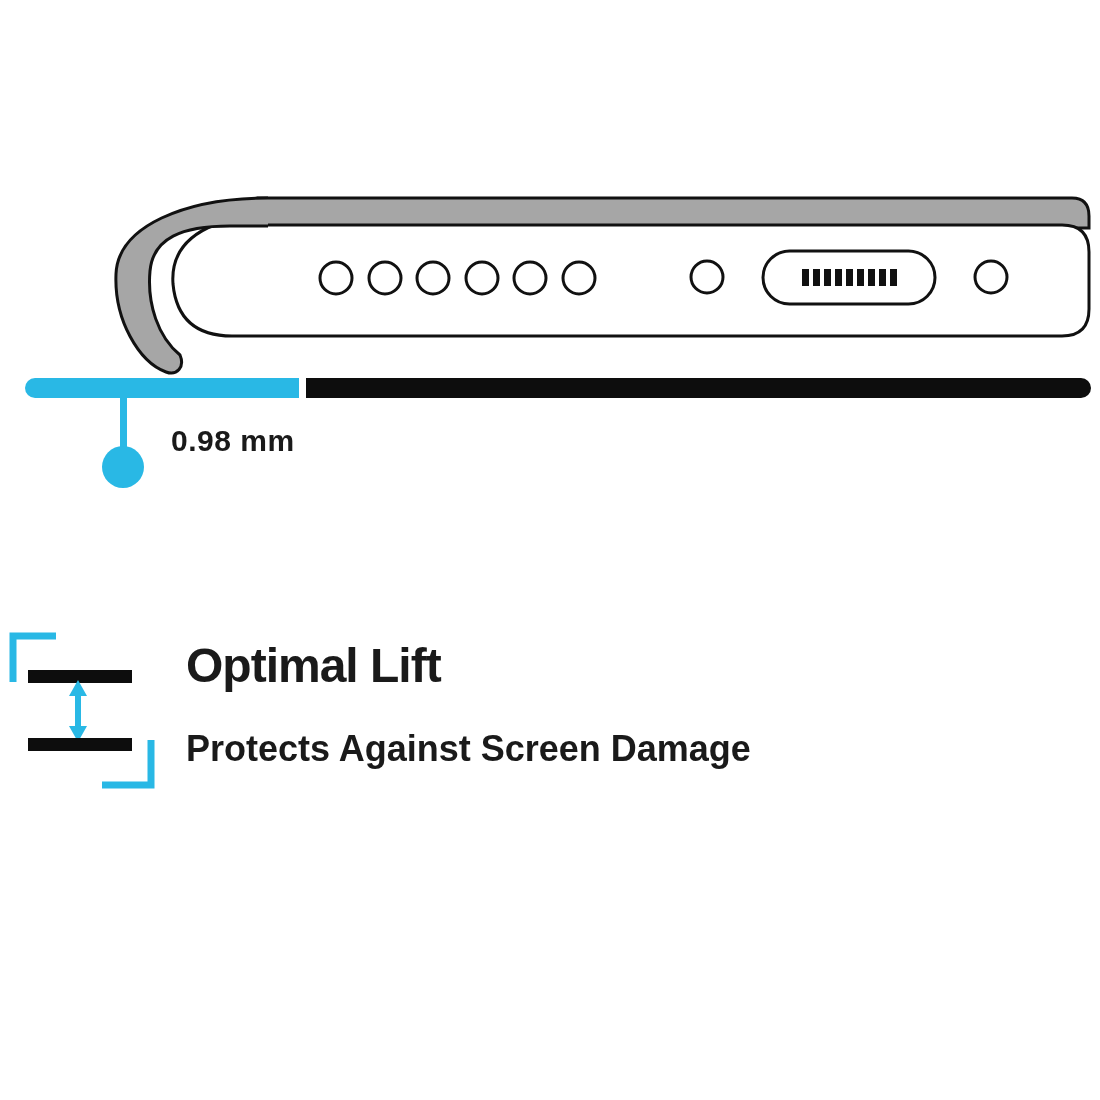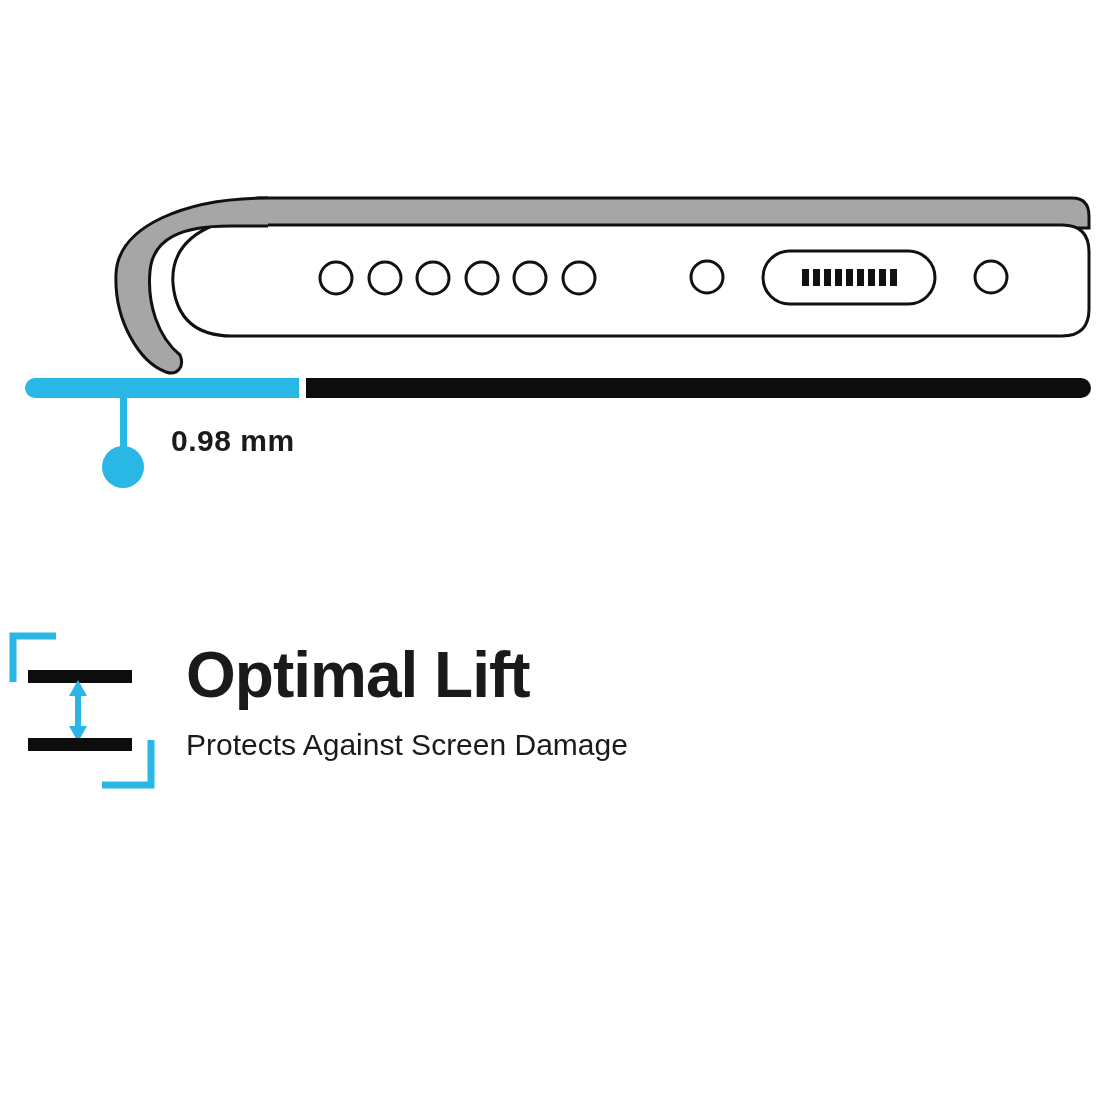--- a/index.html
+++ b/index.html
@@ -56,31 +56,31 @@
     color: var(--ink, #1a1a1a);
     letter-spacing: 0.5px;
     white-space: nowrap;
   }
 
   
   .lift-icon-svg { position: absolute; left: 6px; top: 630px; }
   .feature-title {
     position: absolute;
     left: 186px; top: 638px;
-    font-size: 64px;
+    font-size: 48px;
     font-weight: bold;
     color: var(--ink, #141414);
     letter-spacing: -1px;
     white-space: nowrap;
   }
   .feature-subtitle {
     position: absolute;
     left: 186px; top: 728px;
-    font-size: 30px;
-    font-weight: 400;
+    font-size: 36px;
+    font-weight: 700;
     color: var(--ink, #1a1a1a);
     white-space: nowrap;
   }
 
   .accent-stroke { stroke: var(--accent, #29b8e5); }
   .accent-fill   { fill:   var(--accent, #29b8e5); }
 </style>
 </head>
 <body>
 

